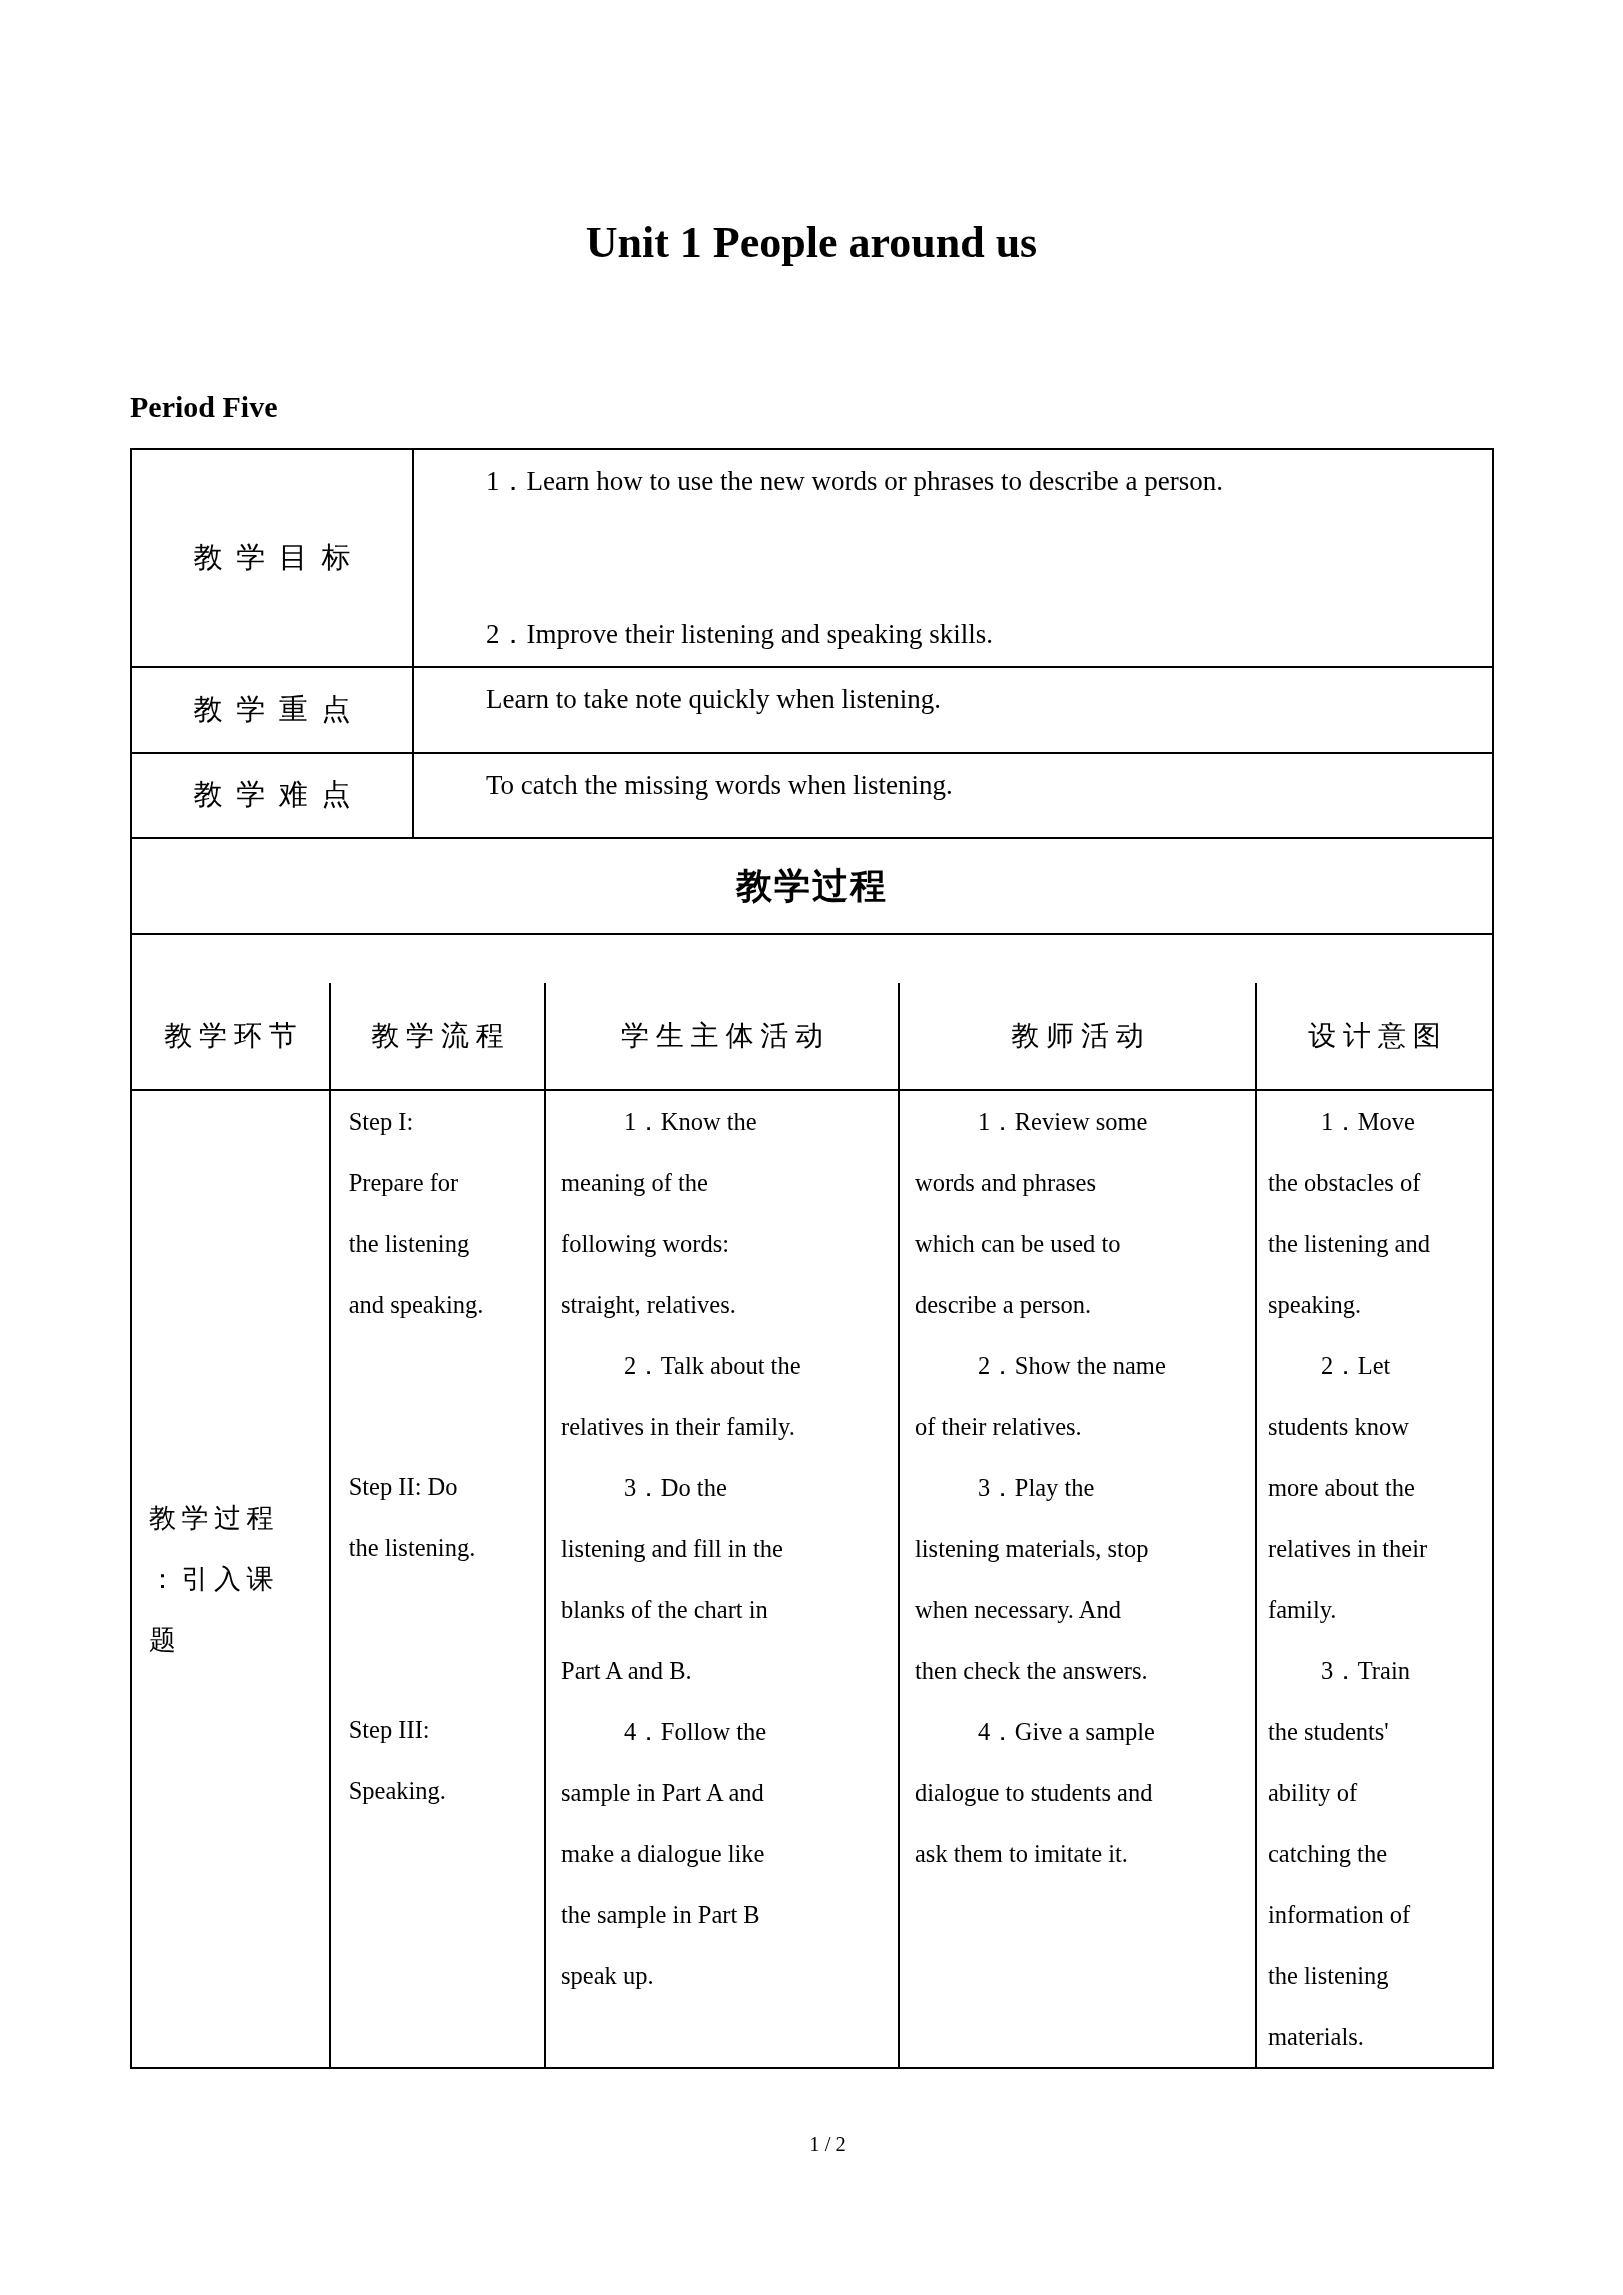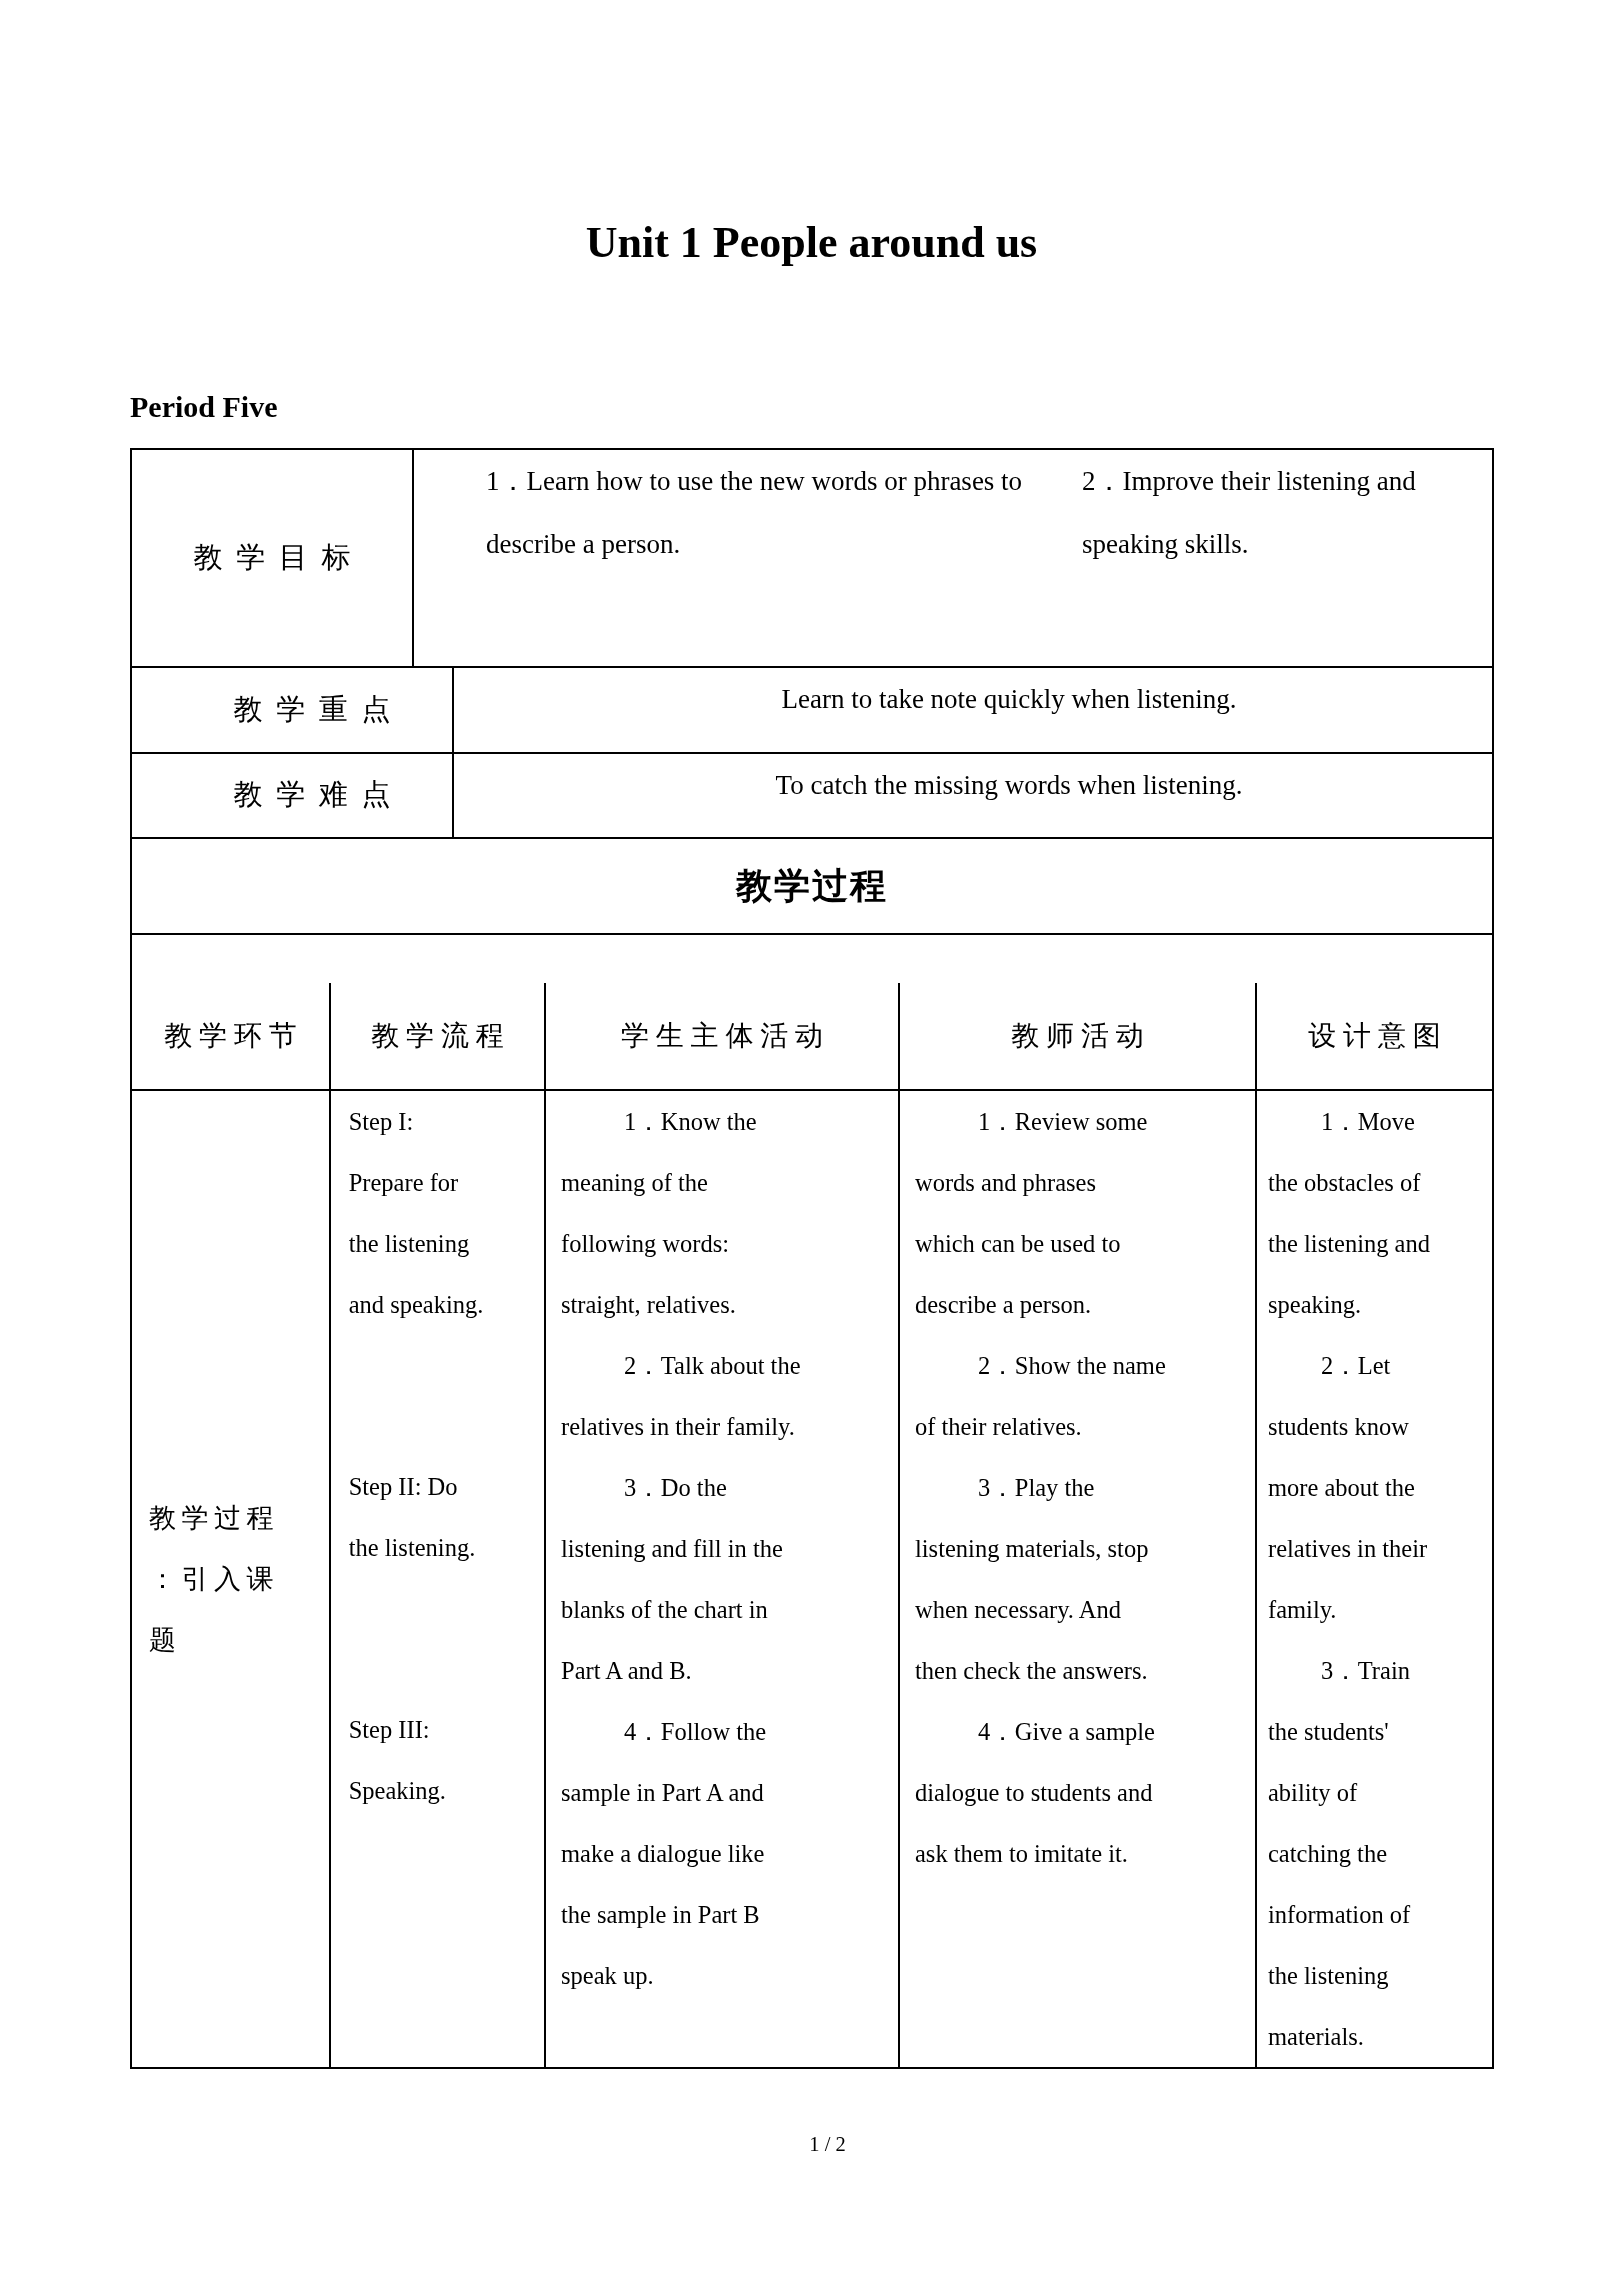--- a/index.html
+++ b/index.html
@@ -24,28 +24,28 @@
     border:2.7px solid #000;box-sizing:border-box;
     display:flex;flex-direction:column;
   }
   .row{display:flex;box-sizing:border-box;border-bottom:2.7px solid #000;}
   .row:last-child{border-bottom:none;}
   .cell{box-sizing:border-box;}
   .vline{border-right:2.7px solid #000;}
 
   
   .r-obj{height:227px;}
-  .r-small{height:89px;padding-left:40px;}
+  .r-small{height:89px;}
   .lbl{
     width:282px;display:flex;align-items:center;justify-content:center;
     font-size:29px;
   }
   .lbl span{letter-spacing:13.6px;margin-right:-13.6px;}
   .twocol-content{
-    flex:1;display:flex;flex-direction:row;justify-content:center;
+    flex:1;display:flex;flex-direction:column;justify-content:space-between;
     font-size:27px;line-height:63px;padding-left:72px;
   }
   .twocol-content p{margin:0;}
 
   
   .r-process{
     height:100px;align-items:center;justify-content:center;
     font-size:36px;font-weight:bold;letter-spacing:2px;
   }
 

